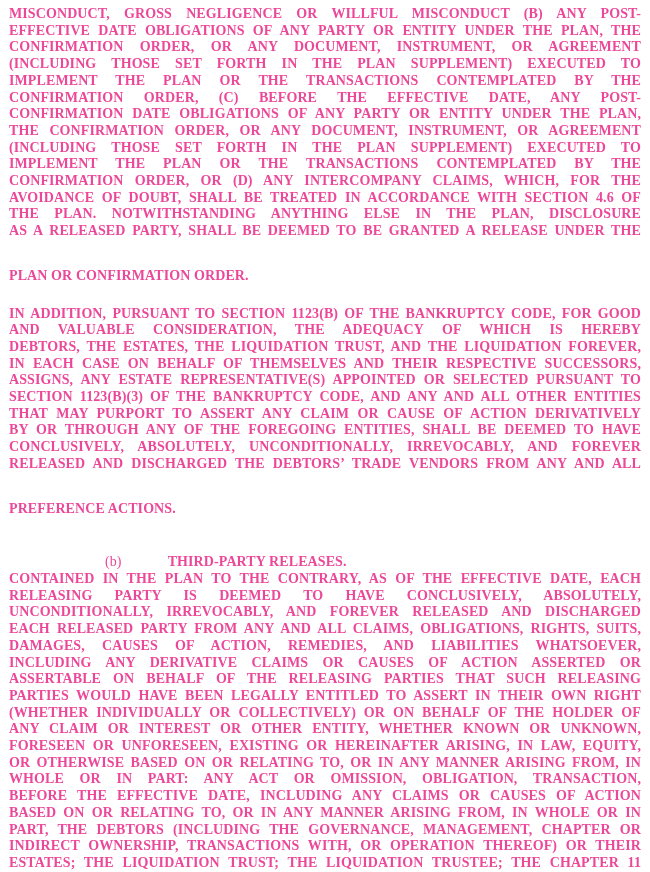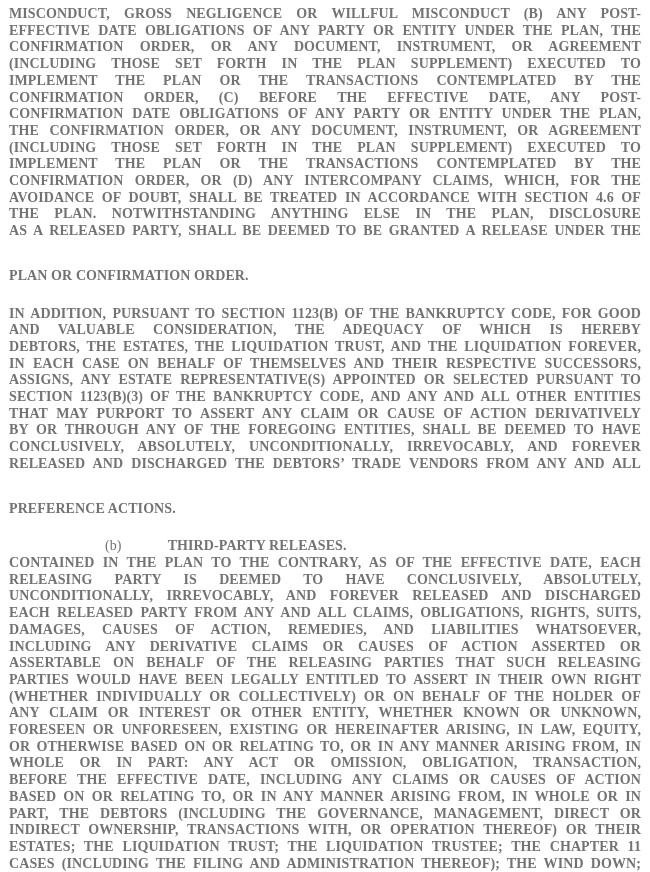--- a/index.html
+++ b/index.html
@@ -23,38 +23,38 @@
     margin: 0;
   }
   .paragraph + .paragraph {
     margin-top: 21px;
   }
   .line {
     font-family: "Liberation Serif", "DejaVu Serif", serif;
     font-weight: 700;
     font-size: 14px;
     line-height: 16.7px;
-    color: #737373;
+    color: #ec4899;
     text-align: justify;
     text-align-last: justify;
     letter-spacing: 0.1px;
   }
   .line.para-end {
     text-align-last: left;
     margin-top: 28px;
   }
   
   .line.clause-first {
     display: flex;
     align-items: baseline;
   }
   .clause-indent { flex: 0 0 96px; }
   .clause-label  { flex: 0 0 auto; font-weight: 400; }
   .clause-gap1   { flex: 0 0 46px; }
-  .clause-heading{ flex: 0 0 auto; }
+  .clause-heading{ flex: 0 0 auto; margin-top: 16px; }
   .clause-gap2   { flex: 0 0 30px; }
   .clause-rest   { flex: 1 1 auto; text-align: justify; text-align-last: justify; }
 </style>
 </head>
 <body>
 
 <main class="page">
   <section id="doc">
       <div class="paragraph">
         <div class="line">MISCONDUCT, GROSS NEGLIGENCE OR WILLFUL MISCONDUCT (B) ANY POST-</div>
@@ -102,19 +102,19 @@
         <div class="line">INCLUDING ANY DERIVATIVE CLAIMS OR CAUSES OF ACTION ASSERTED OR</div>
         <div class="line">ASSERTABLE ON BEHALF OF THE RELEASING PARTIES THAT SUCH RELEASING</div>
         <div class="line">PARTIES WOULD HAVE BEEN LEGALLY ENTITLED TO ASSERT IN THEIR OWN RIGHT</div>
         <div class="line">(WHETHER INDIVIDUALLY OR COLLECTIVELY) OR ON BEHALF OF THE HOLDER OF</div>
         <div class="line">ANY CLAIM OR INTEREST OR OTHER ENTITY, WHETHER KNOWN OR UNKNOWN,</div>
         <div class="line">FORESEEN OR UNFORESEEN, EXISTING OR HEREINAFTER ARISING, IN LAW, EQUITY,</div>
         <div class="line">OR OTHERWISE BASED ON OR RELATING TO, OR IN ANY MANNER ARISING FROM, IN</div>
         <div class="line">WHOLE OR IN PART: ANY ACT OR OMISSION, OBLIGATION, TRANSACTION,</div>
         <div class="line">BEFORE THE EFFECTIVE DATE, INCLUDING ANY CLAIMS OR CAUSES OF ACTION</div>
         <div class="line">BASED ON OR RELATING TO, OR IN ANY MANNER ARISING FROM, IN WHOLE OR IN</div>
-        <div class="line">PART, THE DEBTORS (INCLUDING THE GOVERNANCE, MANAGEMENT, DIRECT OR</div>
+        <div class="line">PART, THE DEBTORS (INCLUDING THE GOVERNANCE, MANAGEMENT, CHAPTER OR</div>
         <div class="line">INDIRECT OWNERSHIP, TRANSACTIONS WITH, OR OPERATION THEREOF) OR THEIR</div>
         <div class="line">ESTATES; THE LIQUIDATION TRUST; THE LIQUIDATION TRUSTEE; THE CHAPTER 11</div>
         <div class="line">CASES (INCLUDING THE FILING AND ADMINISTRATION THEREOF); THE WIND DOWN;</div>
       </div>
     </section>
 </main>
 
 </body></html>

